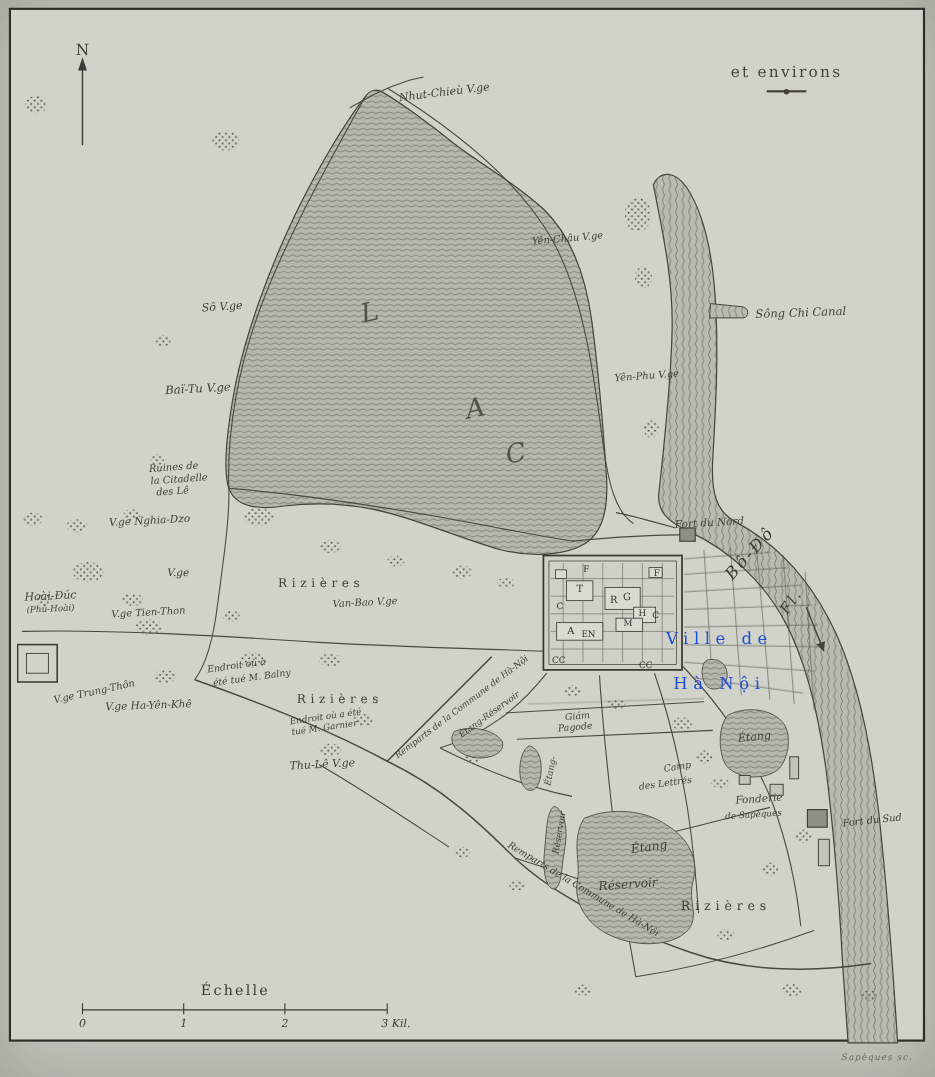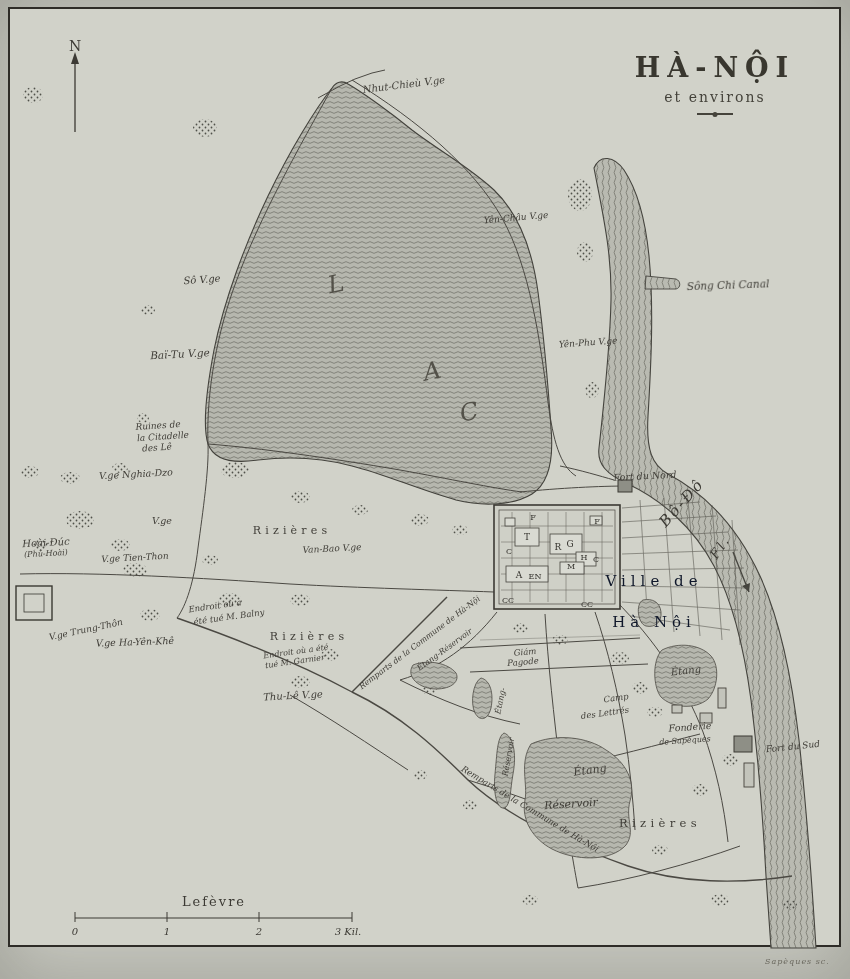--- a/index.html
+++ b/index.html
@@ -9,21 +9,21 @@
          box-shadow:inset 0 0 70px rgba(62,60,50,.28);}
   #frame{position:absolute;left:8px;top:7px;width:833px;height:940px;
          border:2.5px solid #2e2c27;background:#d1d2c9;box-sizing:border-box;}
   svg.art{position:absolute;left:0;top:0;}
   
   .lbl{position:absolute;transform:translate(-50%,-50%);white-space:nowrap;
        color:#403e38;line-height:1;}
   .i{font-style:italic;}
   .ls{letter-spacing:.38em;font-style:normal;}
   .big{font-style:italic;color:#4a4840;opacity:.9;}
-  .city{letter-spacing:5px;color:#0f172a;}
+  .city{letter-spacing:5px;color:#1d4ed8;}
   .riv{letter-spacing:2.5px;color:#3c3a34;font-style:italic;}
   .key{color:#34322d;font-style:normal;}
   
   .title-block{position:absolute;left:620px;top:52px;width:190px;text-align:center;}
   .title-main{font-size:27px;font-weight:bold;letter-spacing:7px;color:#39372f;}
   .title-sub{font-size:14px;letter-spacing:2px;margin-top:6px;color:#45433b;}
   .title-rule{width:36px;height:2px;background:#45433b;margin:8px auto 0;position:relative;}
   .title-rule:after{content:"";position:absolute;left:50%;top:-1.5px;width:5px;height:5px;
        border-radius:50%;background:#45433b;transform:translateX(-50%);}
   
@@ -293,27 +293,26 @@
       <div class="lbl i" style="left: 690px; top: 727px; font-size: 9.5px; transform: translate(-50%, -50%) rotate(-4deg);">Fonderie</div>
       <div class="lbl i" style="left: 685px; top: 741px; font-size: 8px; transform: translate(-50%, -50%) rotate(-4deg);">de Sapèques</div>
       <div class="lbl i" style="left: 793px; top: 747px; font-size: 9px; transform: translate(-50%, -50%) rotate(-6deg);">Fort du Sud</div>
       <div class="lbl i" style="left: 590px; top: 770px; font-size: 11px; transform: translate(-50%, -50%) rotate(-8deg);">Étang</div>
       <div class="lbl i" style="left: 571px; top: 804px; font-size: 11px; transform: translate(-50%, -50%) rotate(-4deg);">Réservoir</div>
       <div class="lbl ls" style="left: 660px; top: 824px; font-size: 11.5px; transform: translate(-50%, -50%) rotate(0deg);">Rizières</div>
       <div class="lbl i" style="left: 530px; top: 809px; font-size: 8.5px; transform: translate(-50%, -50%) rotate(31deg);">Remparts de la Commune de Hà-Nội</div>
     </div>
 
   <div class="title-block">
-    <div class="title-main">HÀ-NỘI</div>
     <div class="title-sub">et environs</div>
     <div class="title-rule"></div>
   </div>
 
   <div class="compass-n">N</div>
 
-  <div class="scale-label">Lefèvre</div>
+  <div class="scale-label">Échelle</div>
   <div class="tick" style="left:75px">0</div>
   <div class="tick" style="left:167px">1</div>
   <div class="tick" style="left:259px">2</div>
-  <div class="tick" style="left:348px">3 Kil.</div>
+  <div class="tick" style="left:360px">3 Kil.</div>
 
   <div class="credit">Sapèques sc.</div>
 </div>
 
 </body></html>

